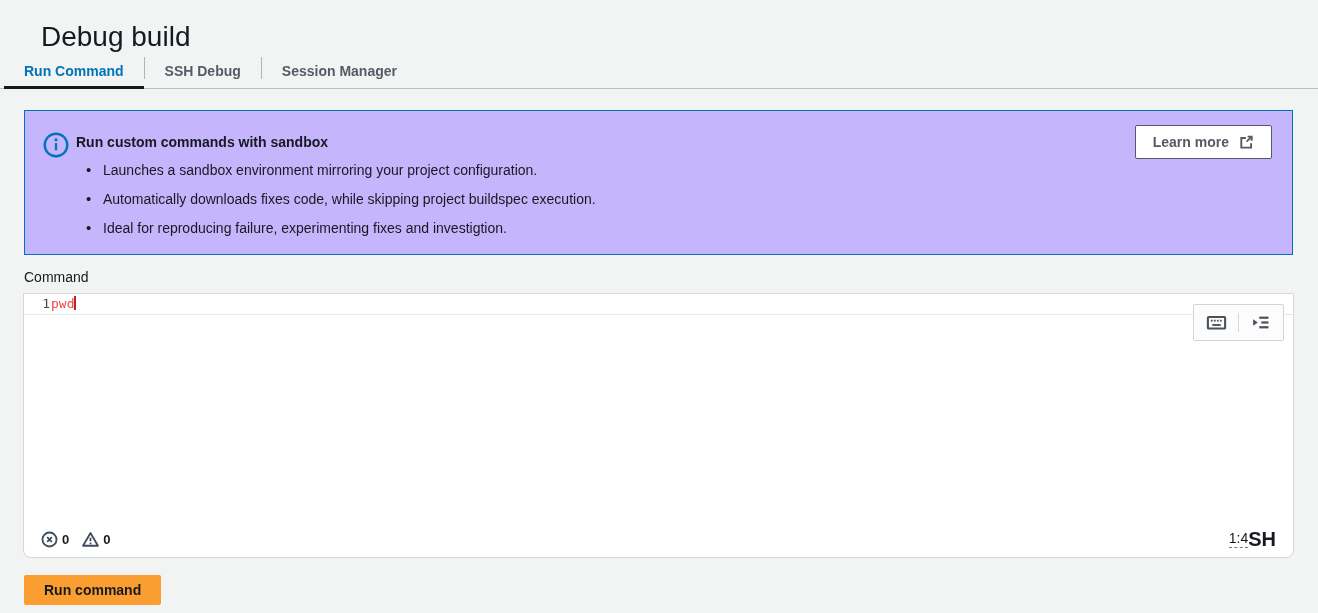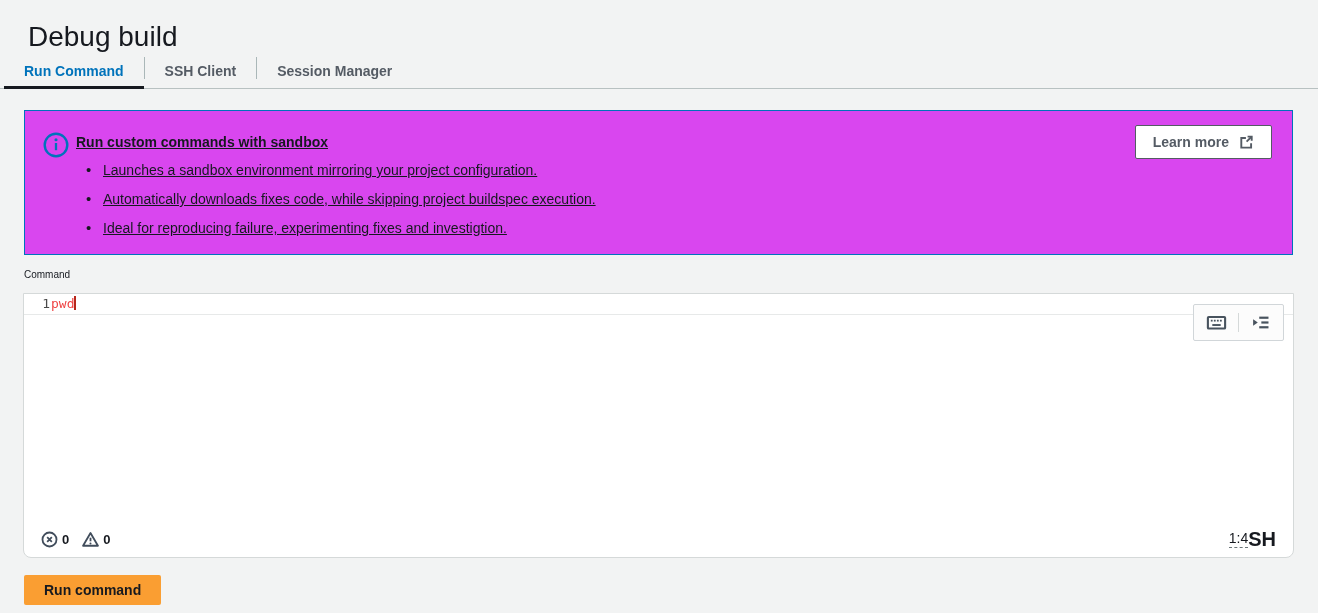--- a/index.html
+++ b/index.html
@@ -8,60 +8,60 @@
     width:1318px; height:613px;
     background:#f2f3f3;
     font-family:"Liberation Sans", sans-serif;
     color:#16191f;
     position:relative;
     overflow:hidden;
   }
 
   
   .page-title {
-    position:absolute; left:28px; top:1px;
+    position:absolute; left:41px; top:1px;
     font-size:28px; font-weight:500; color:#16191f;
     line-height:34px;
   }
 
   
   .tabs { position:absolute; left:4px; top:53px; display:flex; align-items:stretch; }
   .tab {
     height:36px; padding:10px 20px 0 20px;
     font-size:14px; font-weight:700; color:#545b64;
     cursor:pointer; white-space:nowrap;
   }
   .tab.active { color:#0073bb; border-bottom:3px solid #16191f; }
   .tab-divider { width:1px; background:#aab7b8; margin:4px 0 10px 0; }
   .tabs-rule { position:absolute; left:0; right:0; top:88px; height:1px; background:#b8c1c1; }
 
   
   .banner {
     position:absolute; left:24px; top:110px; width:1269px; height:145px;
-    background:#d946ef; border:1px solid #0073bb;text-decoration:underline;
+    background:#c4b5fd; border:1px solid #0073bb;
   }
   .banner-inner { display:flex; padding:19px 20px 0 18px; }
   .banner-icon { flex:0 0 auto; margin:2px 7px 0 0; }
   .banner-title { font-size:14px; font-weight:700; color:#16191f; margin-top:4px; }
   .banner-list { list-style:none; margin:12px 0 0 0; padding:0 0 0 10px; }
   .banner-list li {
     position:relative; padding-left:17px; margin-bottom:13px;
     font-size:14px; color:#16191f;
   }
   .banner-list li::before { content:"•"; position:absolute; left:0; top:-1px; font-size:15px; }
   .learn-more-btn {
     position:absolute; top:14px; right:20px; height:31px;
     display:flex; align-items:center; gap:9px;
     background:#ffffff; border:1px solid #545b64; border-radius:2px;
     padding:16px 17px; font-family:inherit;
     font-size:14px; font-weight:700; color:#545b64; cursor:pointer;
   }
 
   
-  .command-label { position:absolute; left:24px; top:269px; font-size:10px; color:#16191f; }
+  .command-label { position:absolute; left:24px; top:269px; font-size:14px; color:#16191f; }
   .editor {
     position:absolute; left:23px; top:293px; width:1271px; height:265px;
     background:#ffffff; border:1px solid #d5d9d9;
     border-radius:0 0 8px 8px;
   }
   .code-line {
     display:flex; height:21px; line-height:20px;
     border-bottom:1px solid #e7e9e9;
     font-family:"DejaVu Sans Mono", monospace; font-size:13px;
   }
@@ -102,21 +102,21 @@
 </style>
 </head>
 <body>
 
 <h1 class="page-title">Debug build</h1>
 
 <div class="tabs-rule"></div>
 <nav class="tabs">
   <div class="tab active">Run Command</div>
   <span class="tab-divider"></span>
-  <div class="tab">SSH Client</div>
+  <div class="tab">SSH Debug</div>
   <span class="tab-divider"></span>
   <div class="tab">Session Manager</div>
 </nav>
 
 <section class="banner">
   <div class="banner-inner">
     <span class="banner-icon">
       <svg width="26" height="26" viewBox="0 0 26 26">
         <circle cx="13" cy="13" r="11.3" fill="none" stroke="#0073bb" stroke-width="2.4"></circle>
         <rect x="11.85" y="11" width="2.3" height="7.2" fill="#0073bb"></rect>

